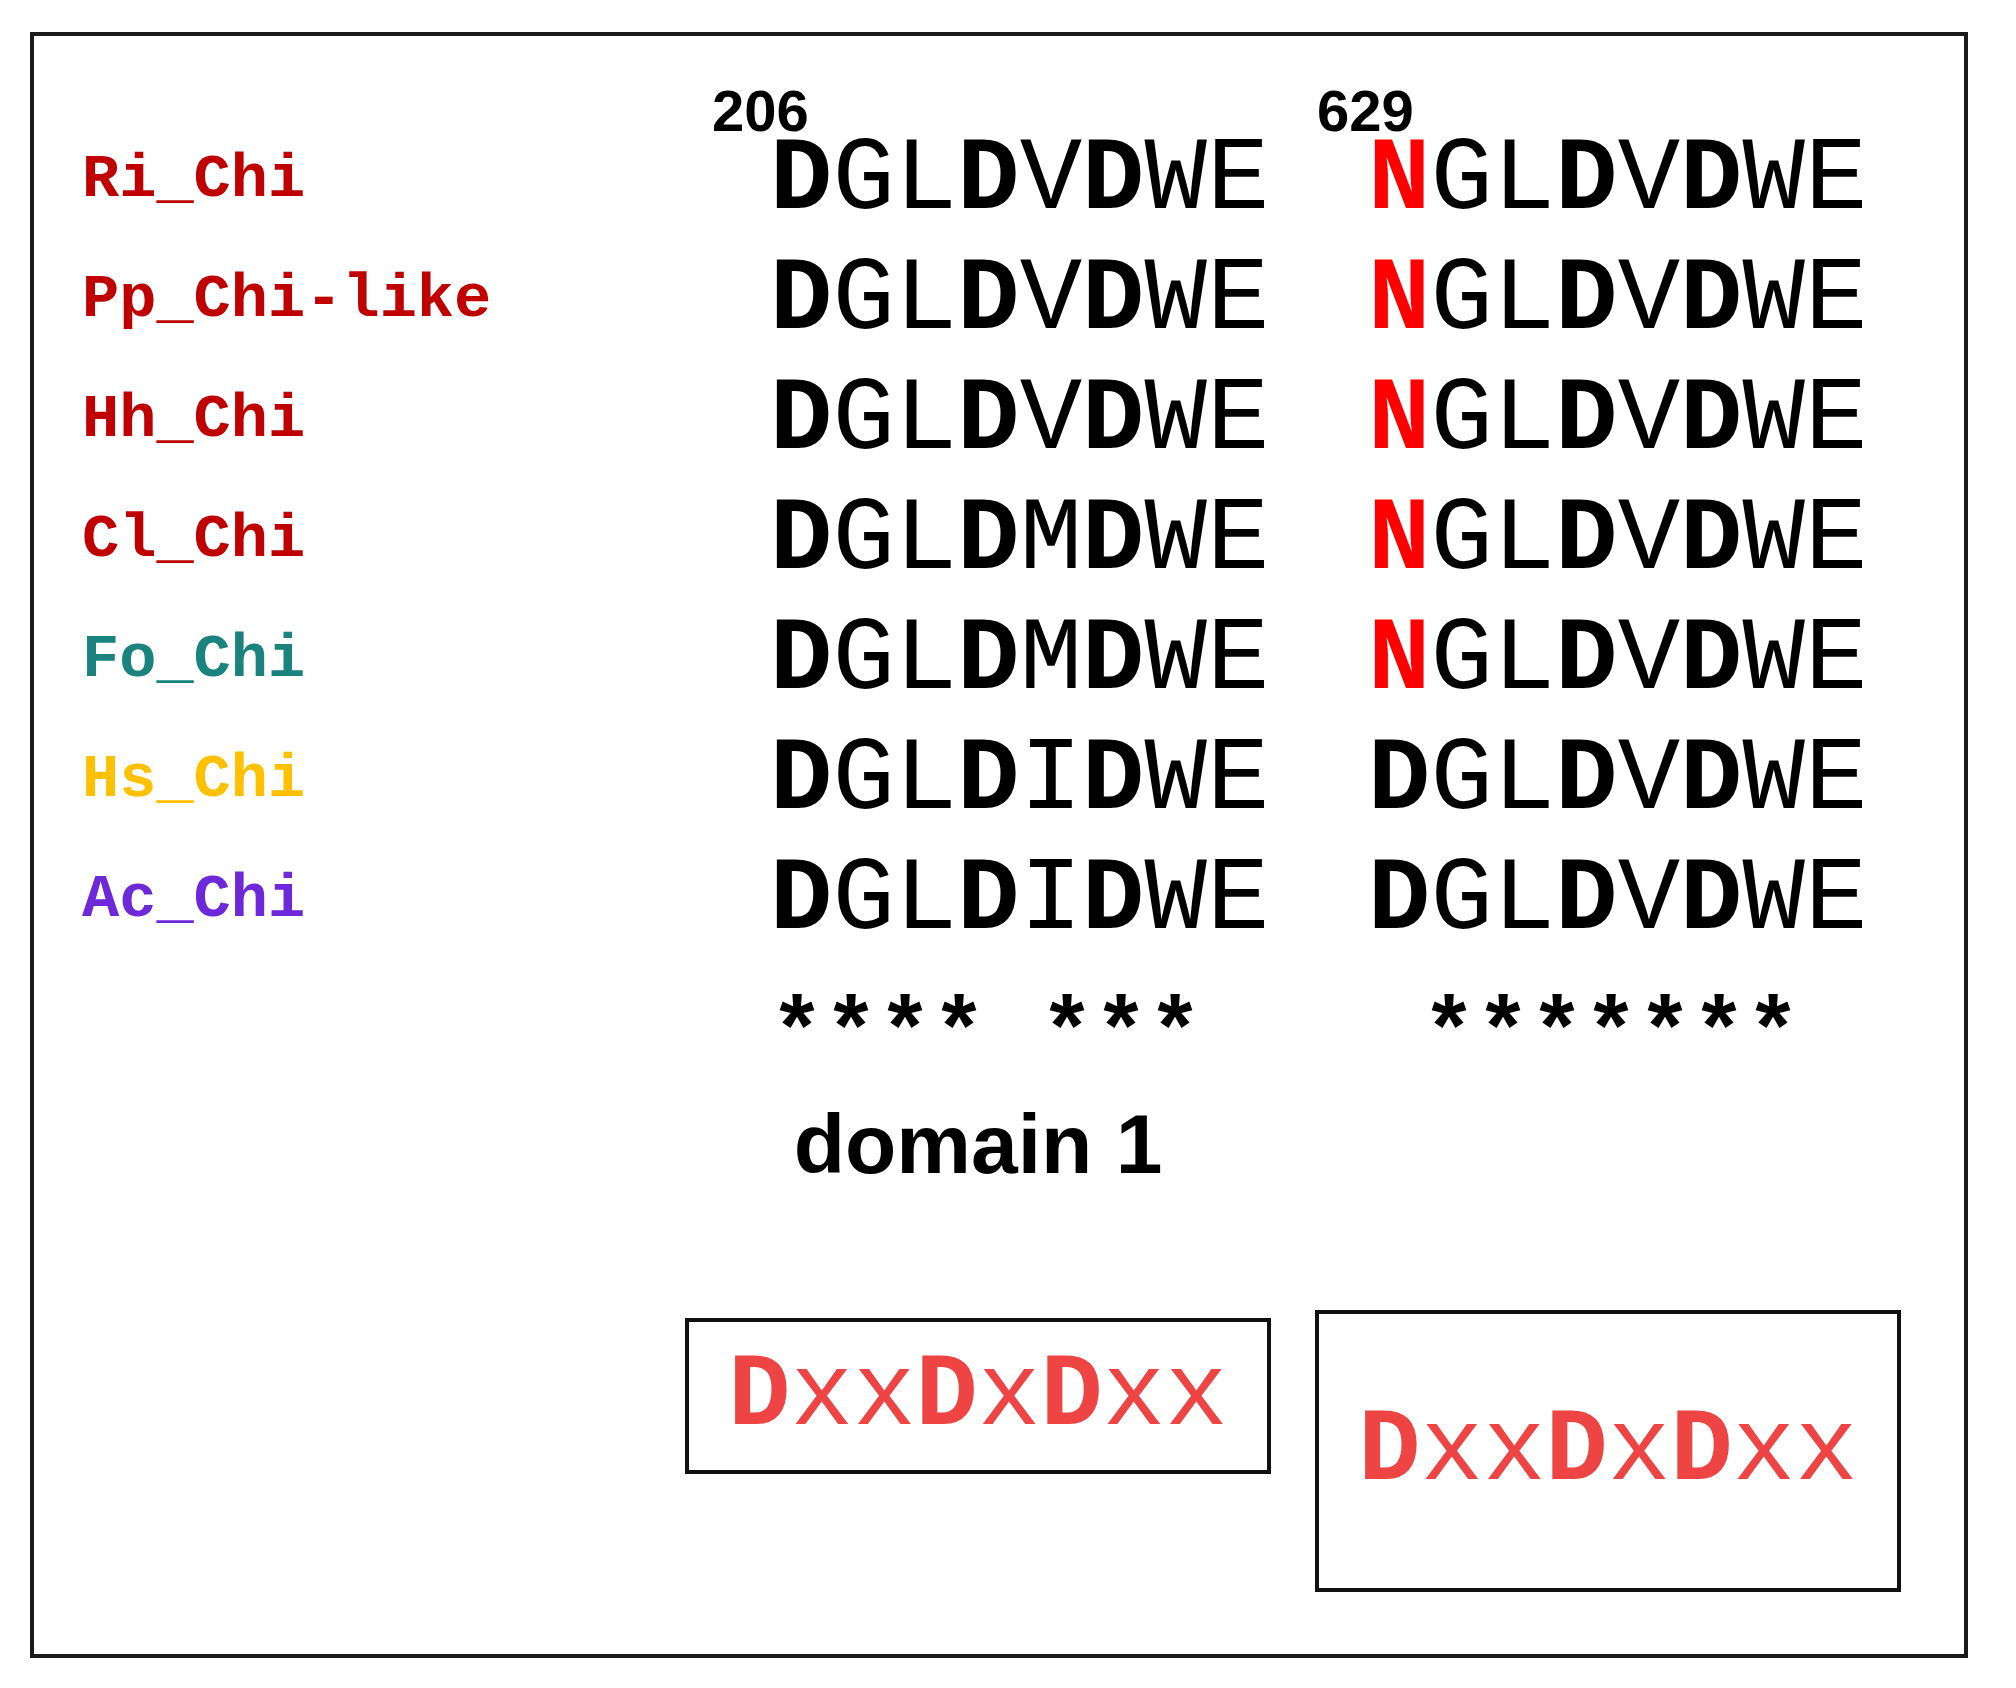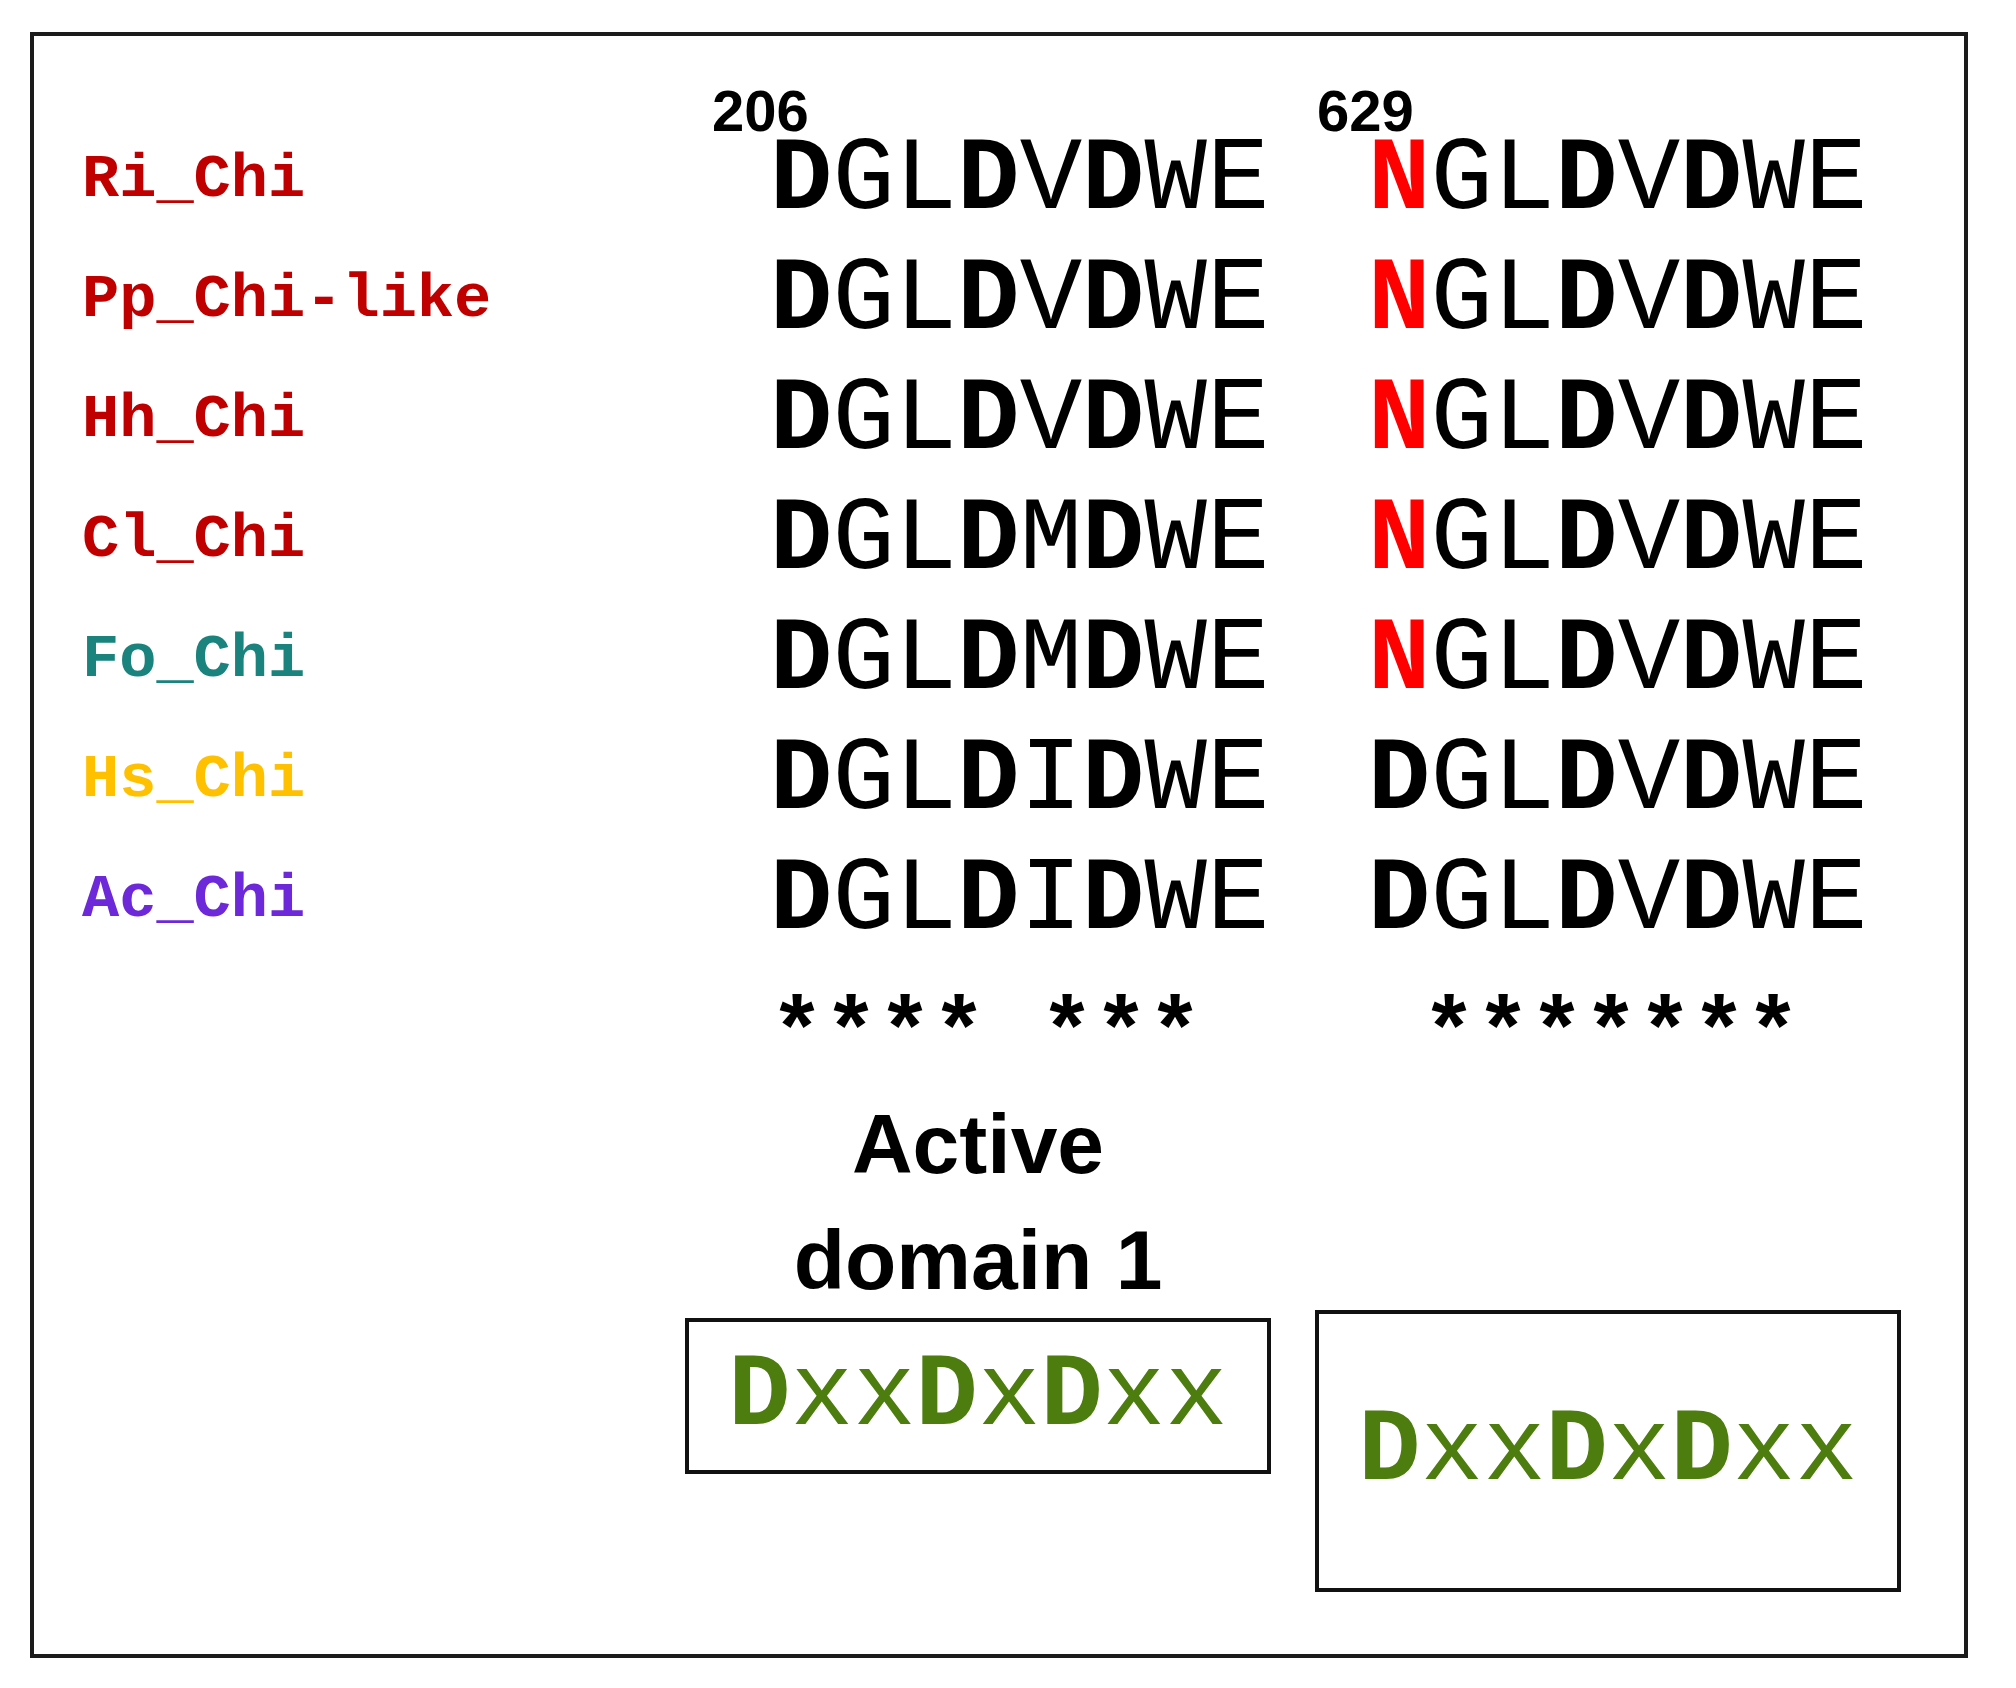--- a/index.html
+++ b/index.html
@@ -50,21 +50,21 @@
     text-align:center;color:#000;
   }
   .cbox{
     position:absolute;
     border:4px solid #111;background:#fff;
     display:flex;flex-direction:column;justify-content:center;align-items:center;
   }
   .cbox.left{left:651px;top:1282px;width:578px;height:148px;}
   .cbox.right{left:1281px;top:1274px;width:578px;height:274px;}
   .cbox .boxline{
-    font-size:104px;line-height:126px;white-space:pre;color:#4d7c0f;font-family:Liberation Mono, monospace;
+    font-size:104px;line-height:126px;white-space:pre;color:#ef4444;font-family:Liberation Mono, monospace;
   }
   .cbox .boxline .b{font-weight:bold;}
 </style>
 </head>
 <body>
 
 <div class="canvas">
   <div class="frame">
 
     <div class="pos-header h1">206</div>
@@ -92,21 +92,20 @@
         <div class="seq"><span class="b">D</span><span>G</span><span>L</span><span class="b">D</span><span>V</span><span class="b">D</span><span>W</span><span>E</span></div>
         <div class="lbl" style="color: #6d28d9;">Ac_Chi</div>
         <div class="seq"><span class="b">D</span><span>G</span><span>L</span><span class="b">D</span><span>I</span><span class="b">D</span><span>W</span><span>E</span></div>
         <div class="seq"><span class="b">D</span><span>G</span><span>L</span><span class="b">D</span><span>V</span><span class="b">D</span><span>W</span><span>E</span></div>
         <div class="lbl"></div>
         <div class="cons">**** ***</div>
         <div class="cons"> *******</div>
       </div>
 
     <div class="annotation">
-      <div>Active</div>
       <div>domain 1</div>
     </div>
 
     <div class="cbox left" id="box-left">
         <div class="boxline"><span class="b">D</span><span>x</span><span>x</span><span class="b">D</span><span>x</span><span class="b">D</span><span>x</span><span>x</span></div>
       </div>
 
     <div class="cbox right" id="box-right">
         <div class="boxline"><span class="b">D</span><span>x</span><span>x</span><span class="b">D</span><span>x</span><span class="b">D</span><span>x</span><span>x</span></div>
       </div>

